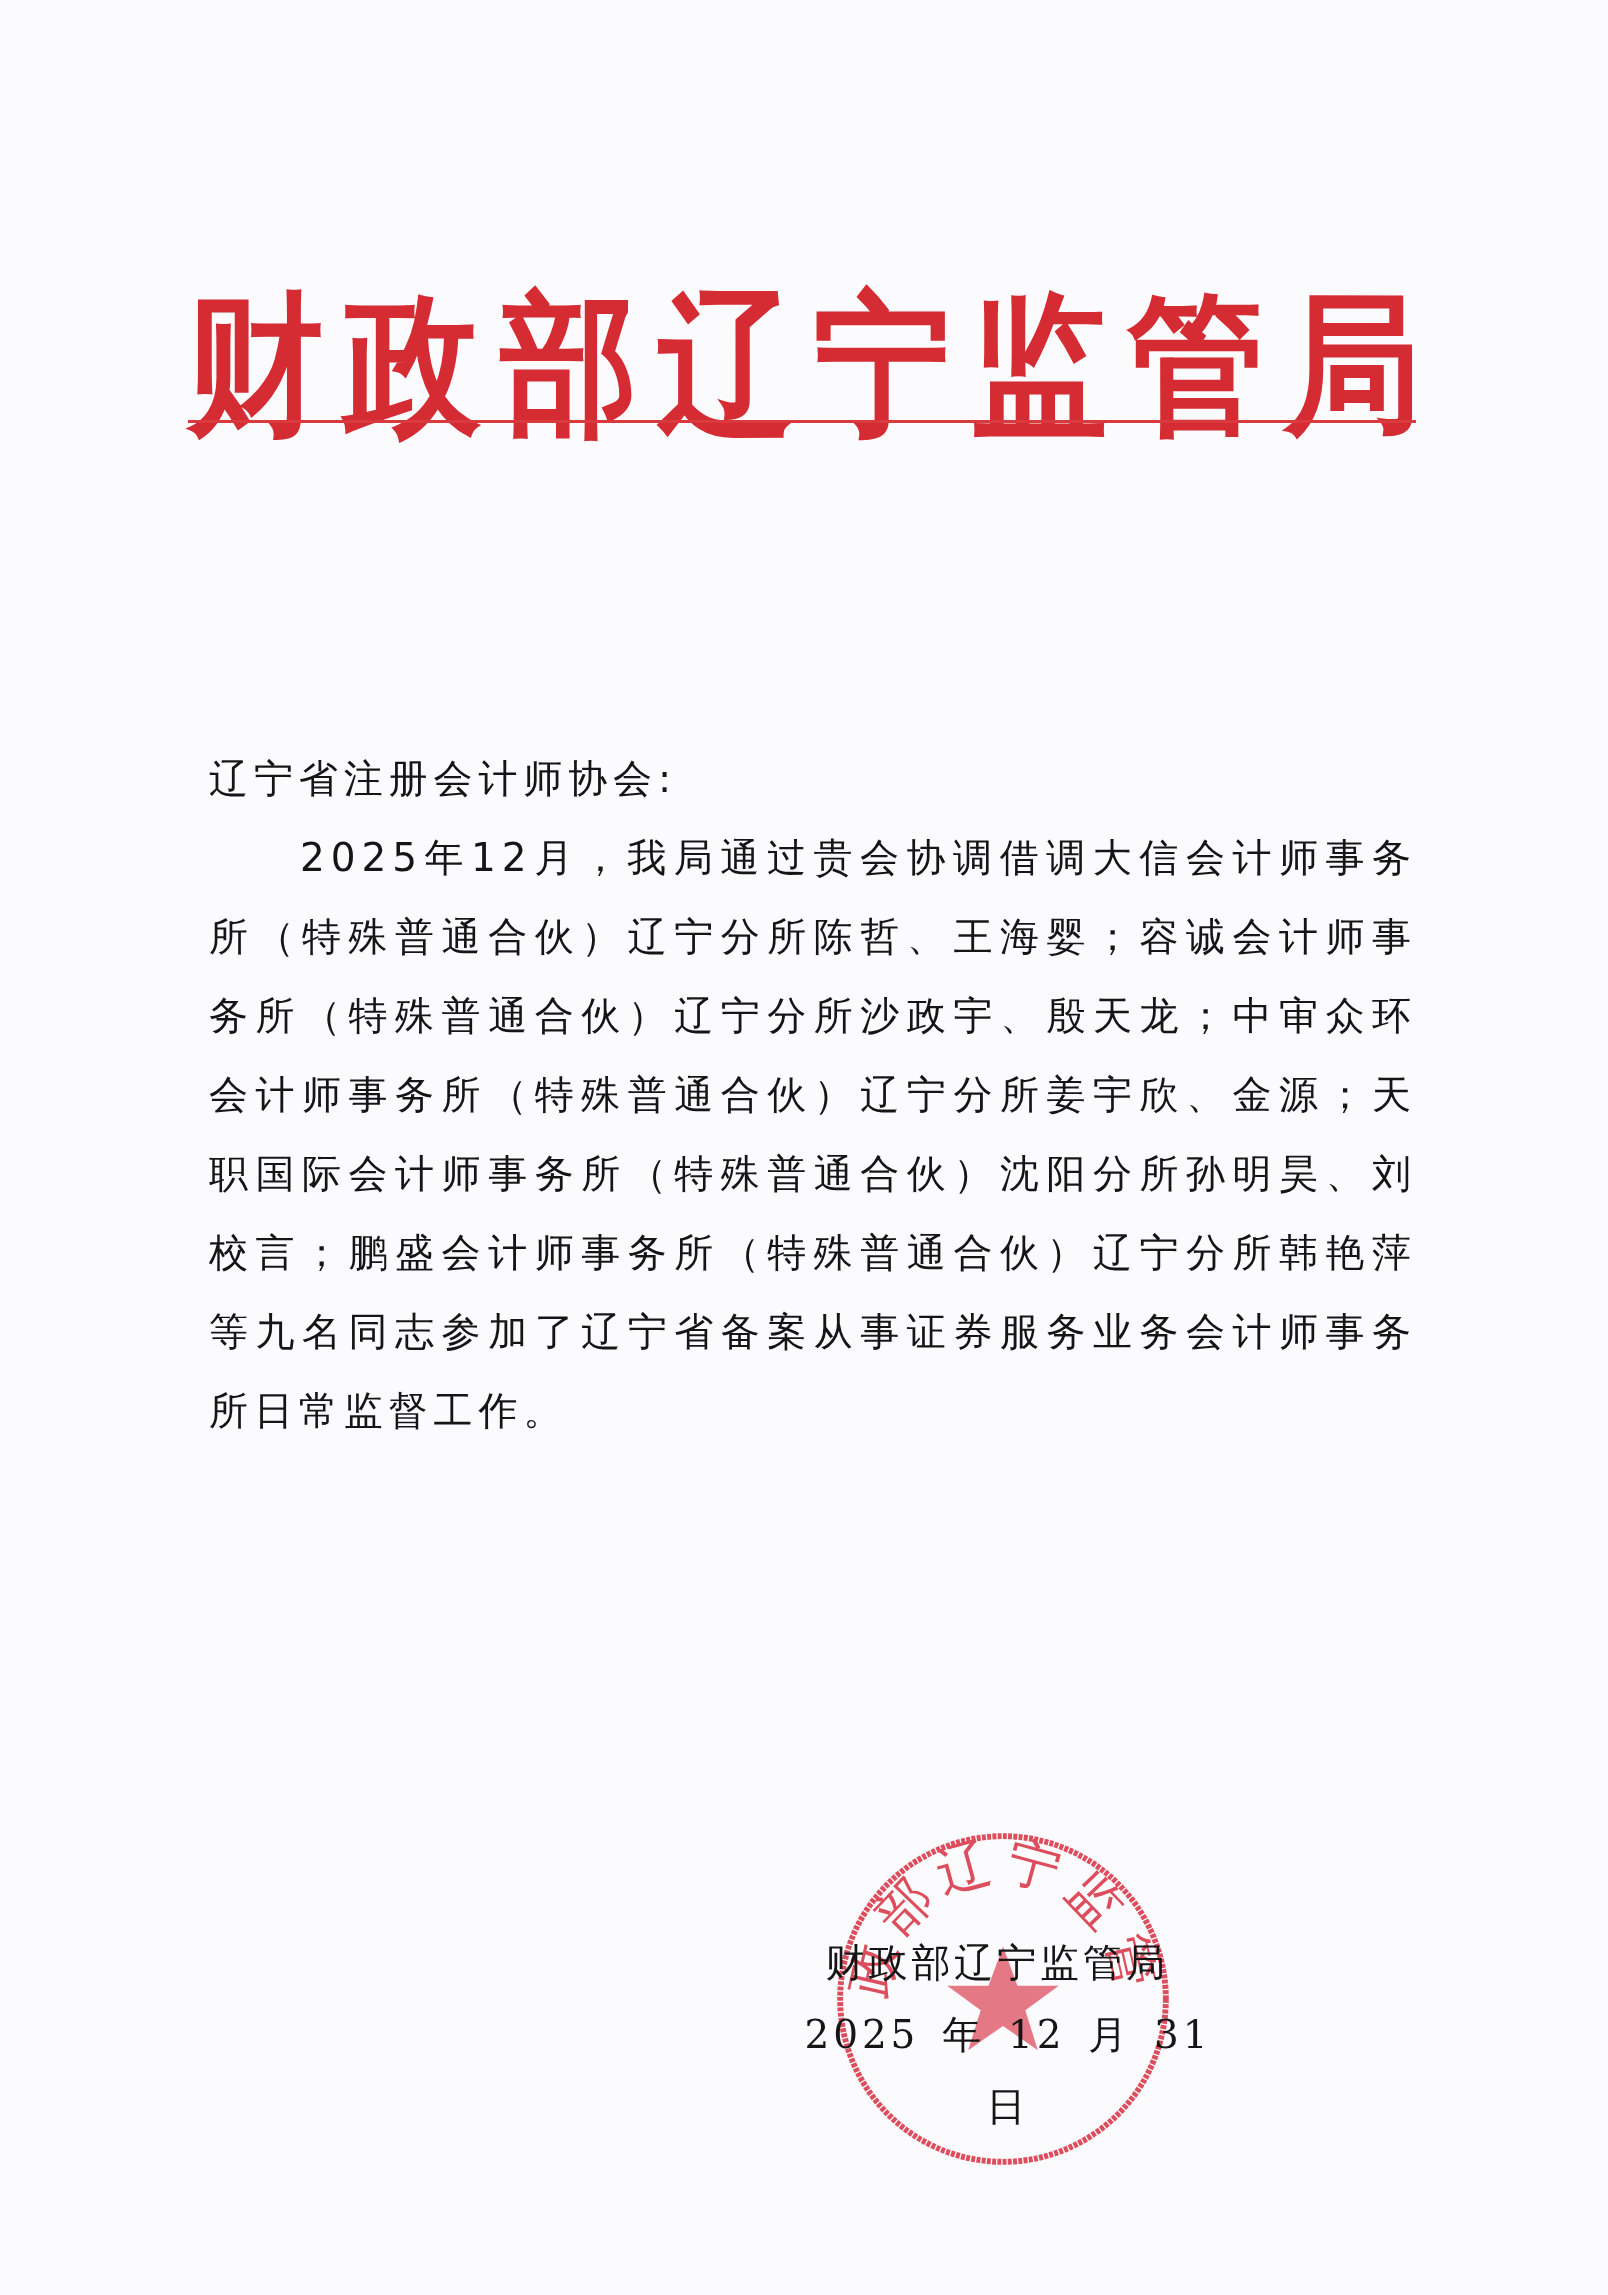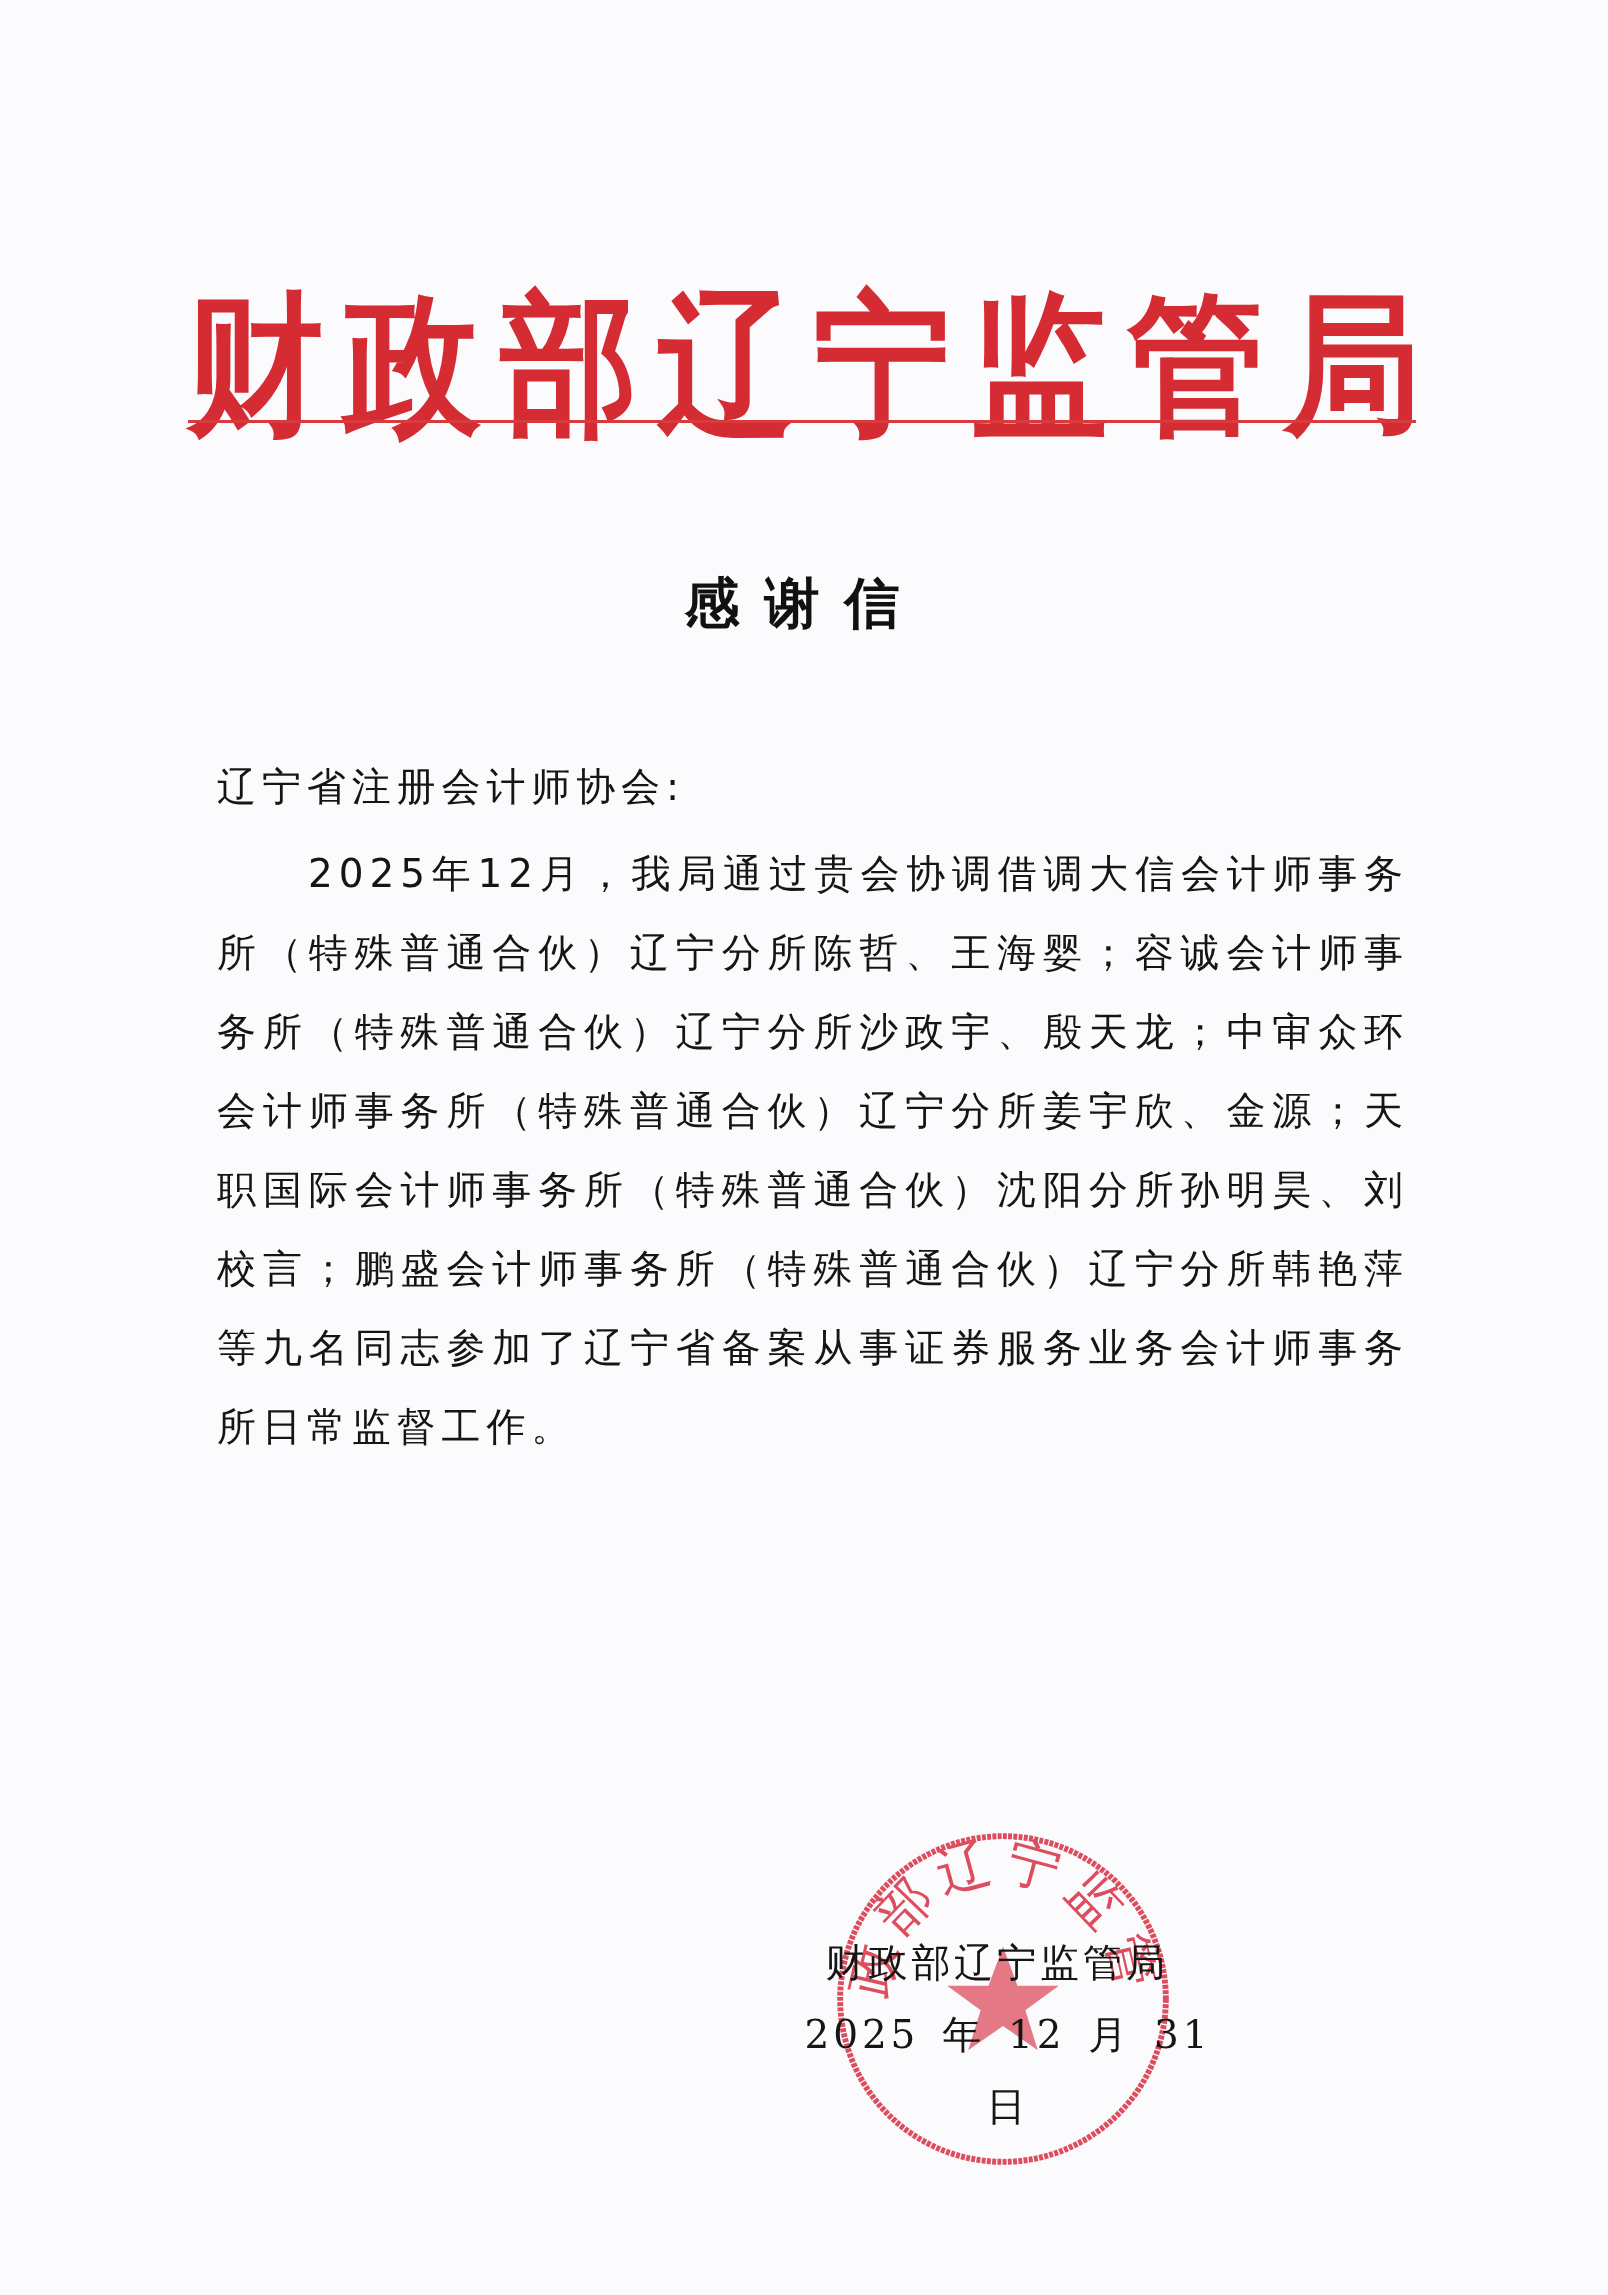--- a/index.html
+++ b/index.html
@@ -64,21 +64,21 @@
       left: 209px;
       top: 739px;
       width: 1208px;
       font-family: "DejaVu Sans", "Liberation Sans", sans-serif;
       font-size: 39px;
       line-height: 79px;
       color: #151515;
       letter-spacing: 5.9px;
     }
     .body-text p {
-      margin: 8px;
+      margin: 0;
       text-align: justify;
     }
     .salutation {
       margin: 0;
     }
     .para {
       text-indent: 91px;
     }
     .signature {
       position: absolute;
@@ -114,21 +114,20 @@
   </style>
 </head>
 <body>
 
 <div class="page">
 
   <div class="header-title">财政部辽宁监管局</div>
 
   <div class="red-rule"></div>
 
-  <div class="letter-title">感谢信</div>
 
   <div class="body-text">
     <p class="salutation">辽宁省注册会计师协会:</p>
     <p class="para">2025年12月，我局通过贵会协调借调大信会计师事务所（特殊普通合伙）辽宁分所陈哲、王海婴；容诚会计师事务所（特殊普通合伙）辽宁分所沙政宇、殷天龙；中审众环会计师事务所（特殊普通合伙）辽宁分所姜宇欣、金源；天职国际会计师事务所（特殊普通合伙）沈阳分所孙明昊、刘校言；鹏盛会计师事务所（特殊普通合伙）辽宁分所韩艳萍等九名同志参加了辽宁省备案从事证券服务业务会计师事务所日常监督工作。</p>
   </div>
 
   <svg class="stamp" viewBox="0 0 530 530" xmlns="http://www.w3.org/2000/svg">
     <defs>
       <path id="sealArc" d="M 95 300 A 175 175 0 1 1 435 300"></path>
     </defs>

